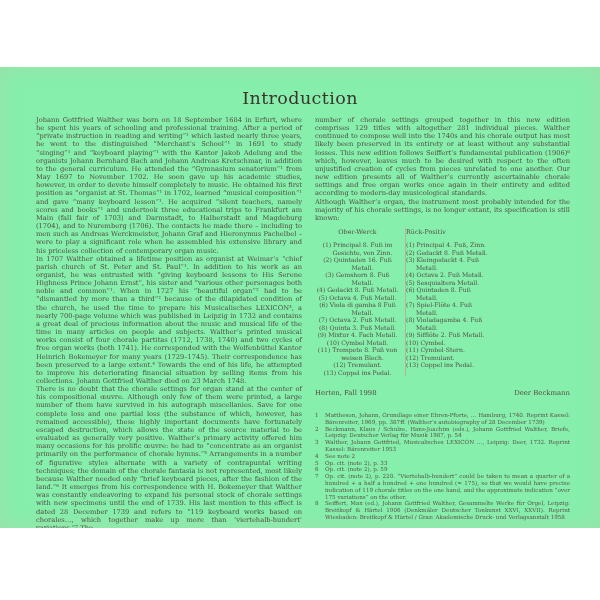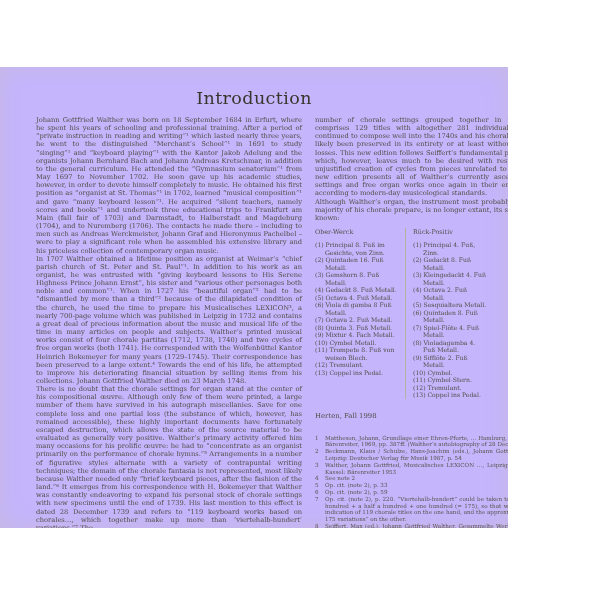--- a/index.html
+++ b/index.html
@@ -1,34 +1,34 @@
 <!DOCTYPE html>
 <html><head>
 <meta charset="utf-8">
 <style>
   * { margin:0; padding:0; box-sizing:border-box; }
   html,body { width:600px; height:600px; background:#ffffff; overflow:hidden;
               font-family:"DejaVu Serif", serif; }
   .stage { position:relative; width:600px; height:600px; background:#ffffff; }
-  .paper { position:absolute; left:0; top:67px; width:508px; height:461px;
-           background:#c4b5fd; overflow:hidden;
+  .paper { position:absolute; left:0; top:67px; width:600px; height:461px;
+           background:#86efac; overflow:hidden;
            box-shadow: inset 0 0 22px rgba(205,193,160,0.30); }
   .title { position:absolute; top:21px; left:0; width:100%; text-align:center;
            font-size:17.5px; font-weight:normal; color:#3a352d; letter-spacing:0.4px; }
   .cols { position:absolute; top:49px; left:36px; width:534px; display:flex; gap:13px; }
   .col-left  { width:266px; }
   .col-right { width:255px; }
   p.body { font-size:6.7px; line-height:8.15px; text-align:justify;
            color:#544e45; word-spacing:0.15px; }
   .organ { display:flex; margin-top:6px; color:#544e45; }
   .organ-col { padding-right:5px; }
-  .organ-col.c1 { width:90px; }
+  .organ-col.c1 { width:90px;text-align:center; }
   .organ-col.c2 { width:89px; }
   .organ-col.c3 { width:76px; padding-right:0; }
-  .organ-col + .organ-col { border-left:1px solid #b9b1a0; padding-left:7px; }
+  .organ-col + .organ-col { border-left:1px solid #b9b1a0; }
   .organ-head { font-size:6.4px; margin-bottom:5px; }
   .organ-item { font-size:6.1px; line-height:7.5px; padding-left:10px; text-indent:-10px; }
   .signature { display:flex; justify-content:space-between; margin-top:13px;
                font-size:6.9px; color:#544e45; }
   .footnotes { margin-top:15px; color:#59534a; }
   .fn { display:flex; font-size:5.6px; line-height:6.8px; }
   .fn-num { width:10px; flex:none; }
   .fn-text { flex:1; text-align:justify; }
 </style>
 </head>
@@ -42,21 +42,21 @@
     <div class="cols">
 
       <div class="col-left">
         <p class="body">Johann Gottfried Walther was born on 18 September 1684 in Erfurt, where he spent his years of schooling and professional training. After a period of “private instruction in reading and writing”¹ which lasted nearly three years, he went to the distinguished “Merchant’s School”¹ in 1691 to study “singing”¹ and “keyboard playing”¹ with the Kantor Jakob Adelung and the organists Johann Bernhard Bach and Johann Andreas Kretschmar, in addition to the general curriculum. He attended the “Gymnasium senatorium”¹ from May 1697 to November 1702. He soon gave up his academic studies, however, in order to devote himself completely to music. He obtained his first position as “organist at St. Thomas”¹ in 1702, learned “musical composition”¹ and gave “many keyboard lesson”¹. He acquired “silent teachers, namely scores and books”¹ and undertook three educational trips to Frankfurt am Main (fall fair of 1703) and Darmstadt, to Halberstadt and Magdeburg (1704), and to Nuremberg (1706). The contacts he made there – including to men such as Andreas Werckmeister, Johann Graf and Hieronymus Pachelbel – were to play a significant role when he assembled his extensive library and his priceless collection of contemporary organ music.</p>
         <p class="body">In 1707 Walther obtained a lifetime position as organist at Weimar’s “chief parish church of St. Peter and St. Paul”¹. In addition to his work as an organist, he was entrusted with “giving keyboard lessons to His Serene Highness Prince Johann Ernst”, his sister and “various other personages both noble and common”¹. When in 1727 his “beautiful organ”² had to be “dismantled by more than a third”² because of the dilapidated condition of the church, he used the time to prepare his Musicalisches LEXICON³, a nearly 700-page volume which was published in Leipzig in 1732 and contains a great deal of precious information about the music and musical life of the time in many articles on people and subjects. Walther’s printed musical works consist of four chorale partitas (1712, 1738, 1740) and two cycles of free organ works (both 1741). He corresponded with the Wolfenbüttel Kantor Heinrich Bokemeyer for many years (1729–1745). Their correspondence has been preserved to a large extent.⁴ Towards the end of his life, he attempted to improve his deteriorating financial situation by selling items from his collections. Johann Gottfried Walther died on 23 March 1748.</p>
         <p class="body">There is no doubt that the chorale settings for organ stand at the center of his compositional œuvre. Although only few of them were printed, a large number of them have survived in his autograph miscellanies. Save for one complete loss and one partial loss (the substance of which, however, has remained accessible), these highly important documents have fortunately escaped destruction, which allows the state of the source material to be evaluated as generally very positive. Walther’s primary activity offered him many occasions for his prolific œuvre: he had to “concentrate as an organist primarily on the performance of chorale hymns.”⁵ Arrangements in a number of figurative styles alternate with a variety of contrapuntal writing techniques; the domain of the chorale fantasia is not represented, most likely because Walther needed only “brief keyboard pieces, after the fashion of the land.”⁶ It emerges from his correspondence with H. Bokemeyer that Walther was constantly endeavoring to expand his personal stock of chorale settings with new specimens until the end of 1739. His last mention to this effect is dated 28 December 1739 and refers to “119 keyboard works based on chorales…, which together make up more than ‘viertehalb-hundert’ variations.”⁷ The</p>
       </div>
 
       <div class="col-right">
         <p class="body">number of chorale settings grouped together in this new edition comprises 129 titles with altogether 281 individual pieces. Walther continued to compose well into the 1740s and his chorale output has most likely been preserved in its entirety or at least without any substantial losses. This new edition follows Seiffert’s fundamental publication (1906)⁸ which, however, leaves much to be desired with respect to the often unjustified creation of cycles from pieces unrelated to one another. Our new edition presents all of Walther’s currently ascertainable chorale settings and free organ works once again in their entirety and edited according to modern-day musicological standards.</p>
-        <p class="body">Although Walther’s organ, the instrument most probably intended for the majority of his chorale prepare, is no longer extant, its specification is still known:</p>
+        <p class="body">Although Walther’s organ, the instrument most probably intended for the majority of his chorale settings, is no longer extant, its specification is still known:</p>
 
         <div class="organ">
 
           <div class="organ-col c1">
             <div class="organ-head">Ober-Werck</div>
             <div class="organ-item">(1) Principal 8. Fuß im Gesichte, von Zinn.</div>
             <div class="organ-item">(2) Quintaden 16. Fuß Metall.</div>
             <div class="organ-item">(3) Gemshorn 8. Fuß Metall.</div>
             <div class="organ-item">(4) Gedackt 8. Fuß Metall.</div>
             <div class="organ-item">(5) Octava 4. Fuß Metall.</div>

